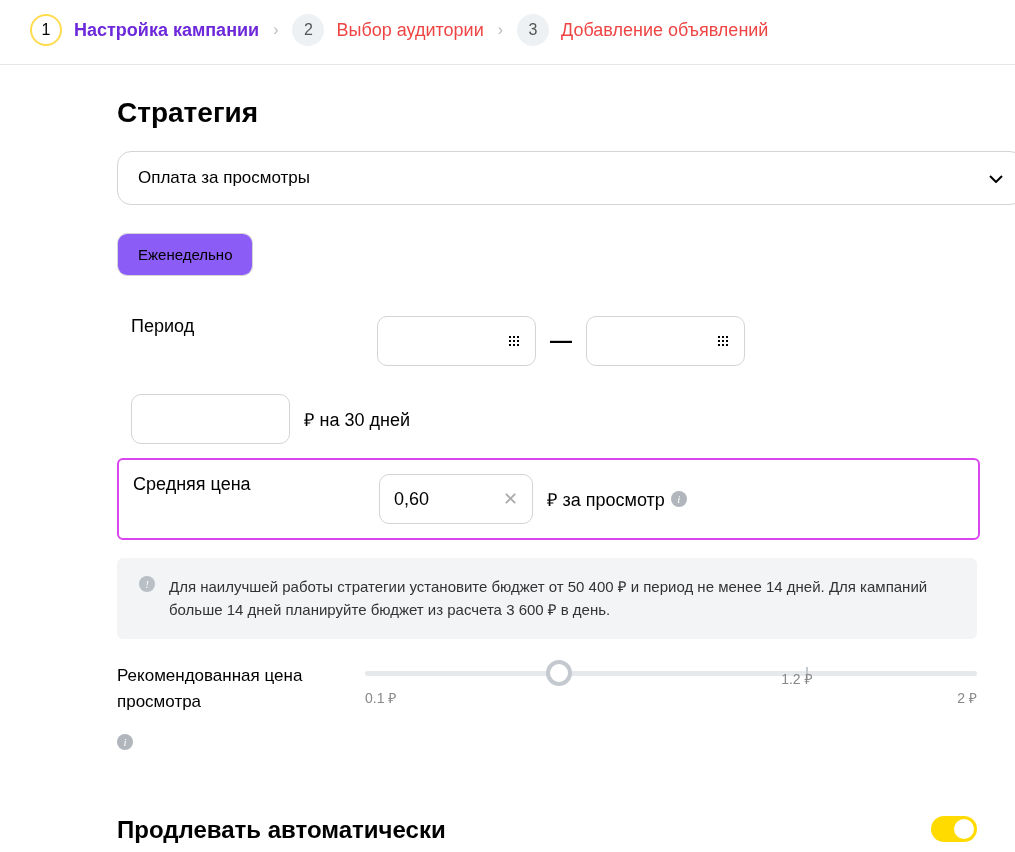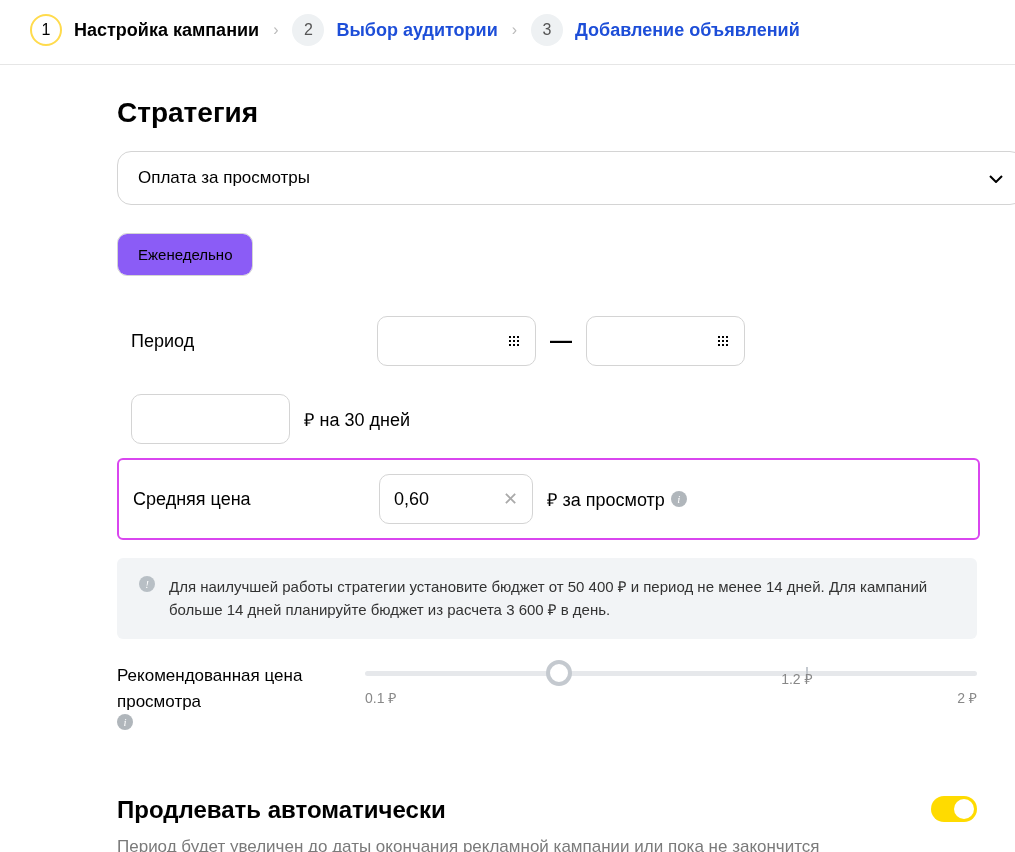--- a/index.html
+++ b/index.html
@@ -3,48 +3,48 @@
 <meta charset="utf-8">
 <style>
 *{box-sizing:border-box;margin:0;padding:0}
 body{font-family:-apple-system,BlinkMacSystemFont,"Segoe UI",Arial,sans-serif;background:#fff;width:1015px;height:852px;overflow:hidden;color:#000}
 .stepper{display:flex;align-items:center;gap:14px;padding:14px 30px 18px;border-bottom:1px solid #e6e6e6}
 .step{display:flex;align-items:center;gap:12px}
 .step-num{width:32px;height:32px;border-radius:50%;display:flex;align-items:center;justify-content:center;font-size:16px;font-weight:400}
 .step-num.active{border:2px solid #ffdb4d;background:#fff;color:#000}
 .step-num.inactive{background:#eef1f3;color:#555}
 .step-label{font-size:18px}
-.step-label.active{font-weight:600;color:#000000}
-.step-label.inactive{color:#1d4ed8;font-weight:700}
+.step-label.active{font-weight:600;color:#6d28d9}
+.step-label.inactive{color:#ef4444;font-weight:400}
 .chev{color:#bbb;font-size:16px}
 .content{padding:0 0 0 117px;max-width:980px}
 h1{font-size:28px;font-weight:700;margin:32px 0 22px;color:#000}
 h2{font-size:24px;font-weight:700;color:#000}
 .select{width:907px;border:1px solid #d4d4d4;border-radius:14px;padding:16px 20px;display:flex;justify-content:space-between;align-items:center;font-size:17px;cursor:pointer}
 .tabs{display:flex;border:1px solid #d4d4d4;border-radius:10px;overflow:hidden;width:fit-content;margin-top:28px}
 .tab{padding:12px 20px;font-size:15px;cursor:pointer;background:#8b5cf6}
 .tab.active{background:#fff}
 .form{margin-top:26px}
-.row{display:flex;align-items:center;padding:14px 14px 14px 14px}
+.row{display:flex;padding:14px 14px 14px 14px}
 .row.hl{border:2px solid #d946ef;border-radius:6px}
 .label{width:246px;font-size:18px;color:#000}
 .inputs{display:flex;align-items:center;gap:14px}
 .input{height:50px;border:1px solid #d4d4d4;border-radius:10px;padding:16px 14px;font-size:18px;display:flex;align-items:center;justify-content:space-between}
 .input.date{width:159px}
 .input.num{width:159px}
 .input.price{width:154px}
 .dash{font-size:22px;font-weight:700;color:#000}
 .suffix{font-size:18px;color:#000;display:flex;align-items:center;gap:6px}
 .info-icon{width:16px;height:16px;border-radius:50%;background:#b0b6bb;color:#fff;font-size:11px;display:flex;align-items:center;justify-content:center;font-style:italic;font-family:Georgia,serif}
 .clear{color:#aaa;font-size:18px;cursor:pointer}
 .cal-icon{width:14px;height:14px;display:inline-block;position:relative}
 .cal-icon::before{content:'';position:absolute;inset:0;background-image:radial-gradient(circle,#000 1.2px,transparent 1.2px);background-size:4px 4px;background-position:1px 1px}
 .notice{background:#f2f4f6;border-radius:6px;padding:18px 22px;margin:18px 0 0;display:flex;gap:14px;width:860px;font-size:15px;line-height:1.5;color:#333}
 .slider-block{display:flex;gap:28px;margin-top:24px;width:860px}
-.slider-label{width:220px;font-size:17px;line-height:1.5;color:#000;display:flex;flex-wrap:wrap;align-items:flex-end;gap:0}
+.slider-label{width:220px;font-size:17px;line-height:1.5;color:#000;display:flex;flex-wrap:wrap;align-items:flex-end;gap:20px}
 .slider-area{flex:1;position:relative;padding-top:8px}
 .track{height:5px;background:#e6e8eb;border-radius:3px;position:relative}
 .handle{width:26px;height:26px;border-radius:50%;background:#fff;border:4px solid #c4c9cf;position:absolute;top:-11px;left:181px;cursor:pointer}
 .tick{position:absolute;top:-4px;width:2px;height:13px;background:#c4c9cf}
 .tick.t1{left:72%}
 .ticks-labels{display:flex;justify-content:space-between;font-size:14px;color:#888;margin-top:12px}
 .tl1{position:absolute;left:68%;top:6px;font-size:14px;color:#888}
 .auto-row{display:flex;justify-content:space-between;align-items:flex-start;margin-top:66px;width:860px}
 .auto-desc{font-size:17px;color:#7a7a7a;line-height:1.5;margin-top:10px;width:760px}
 .toggle{width:46px;height:26px;background:#ffdb00;border-radius:13px;position:relative;cursor:pointer}

